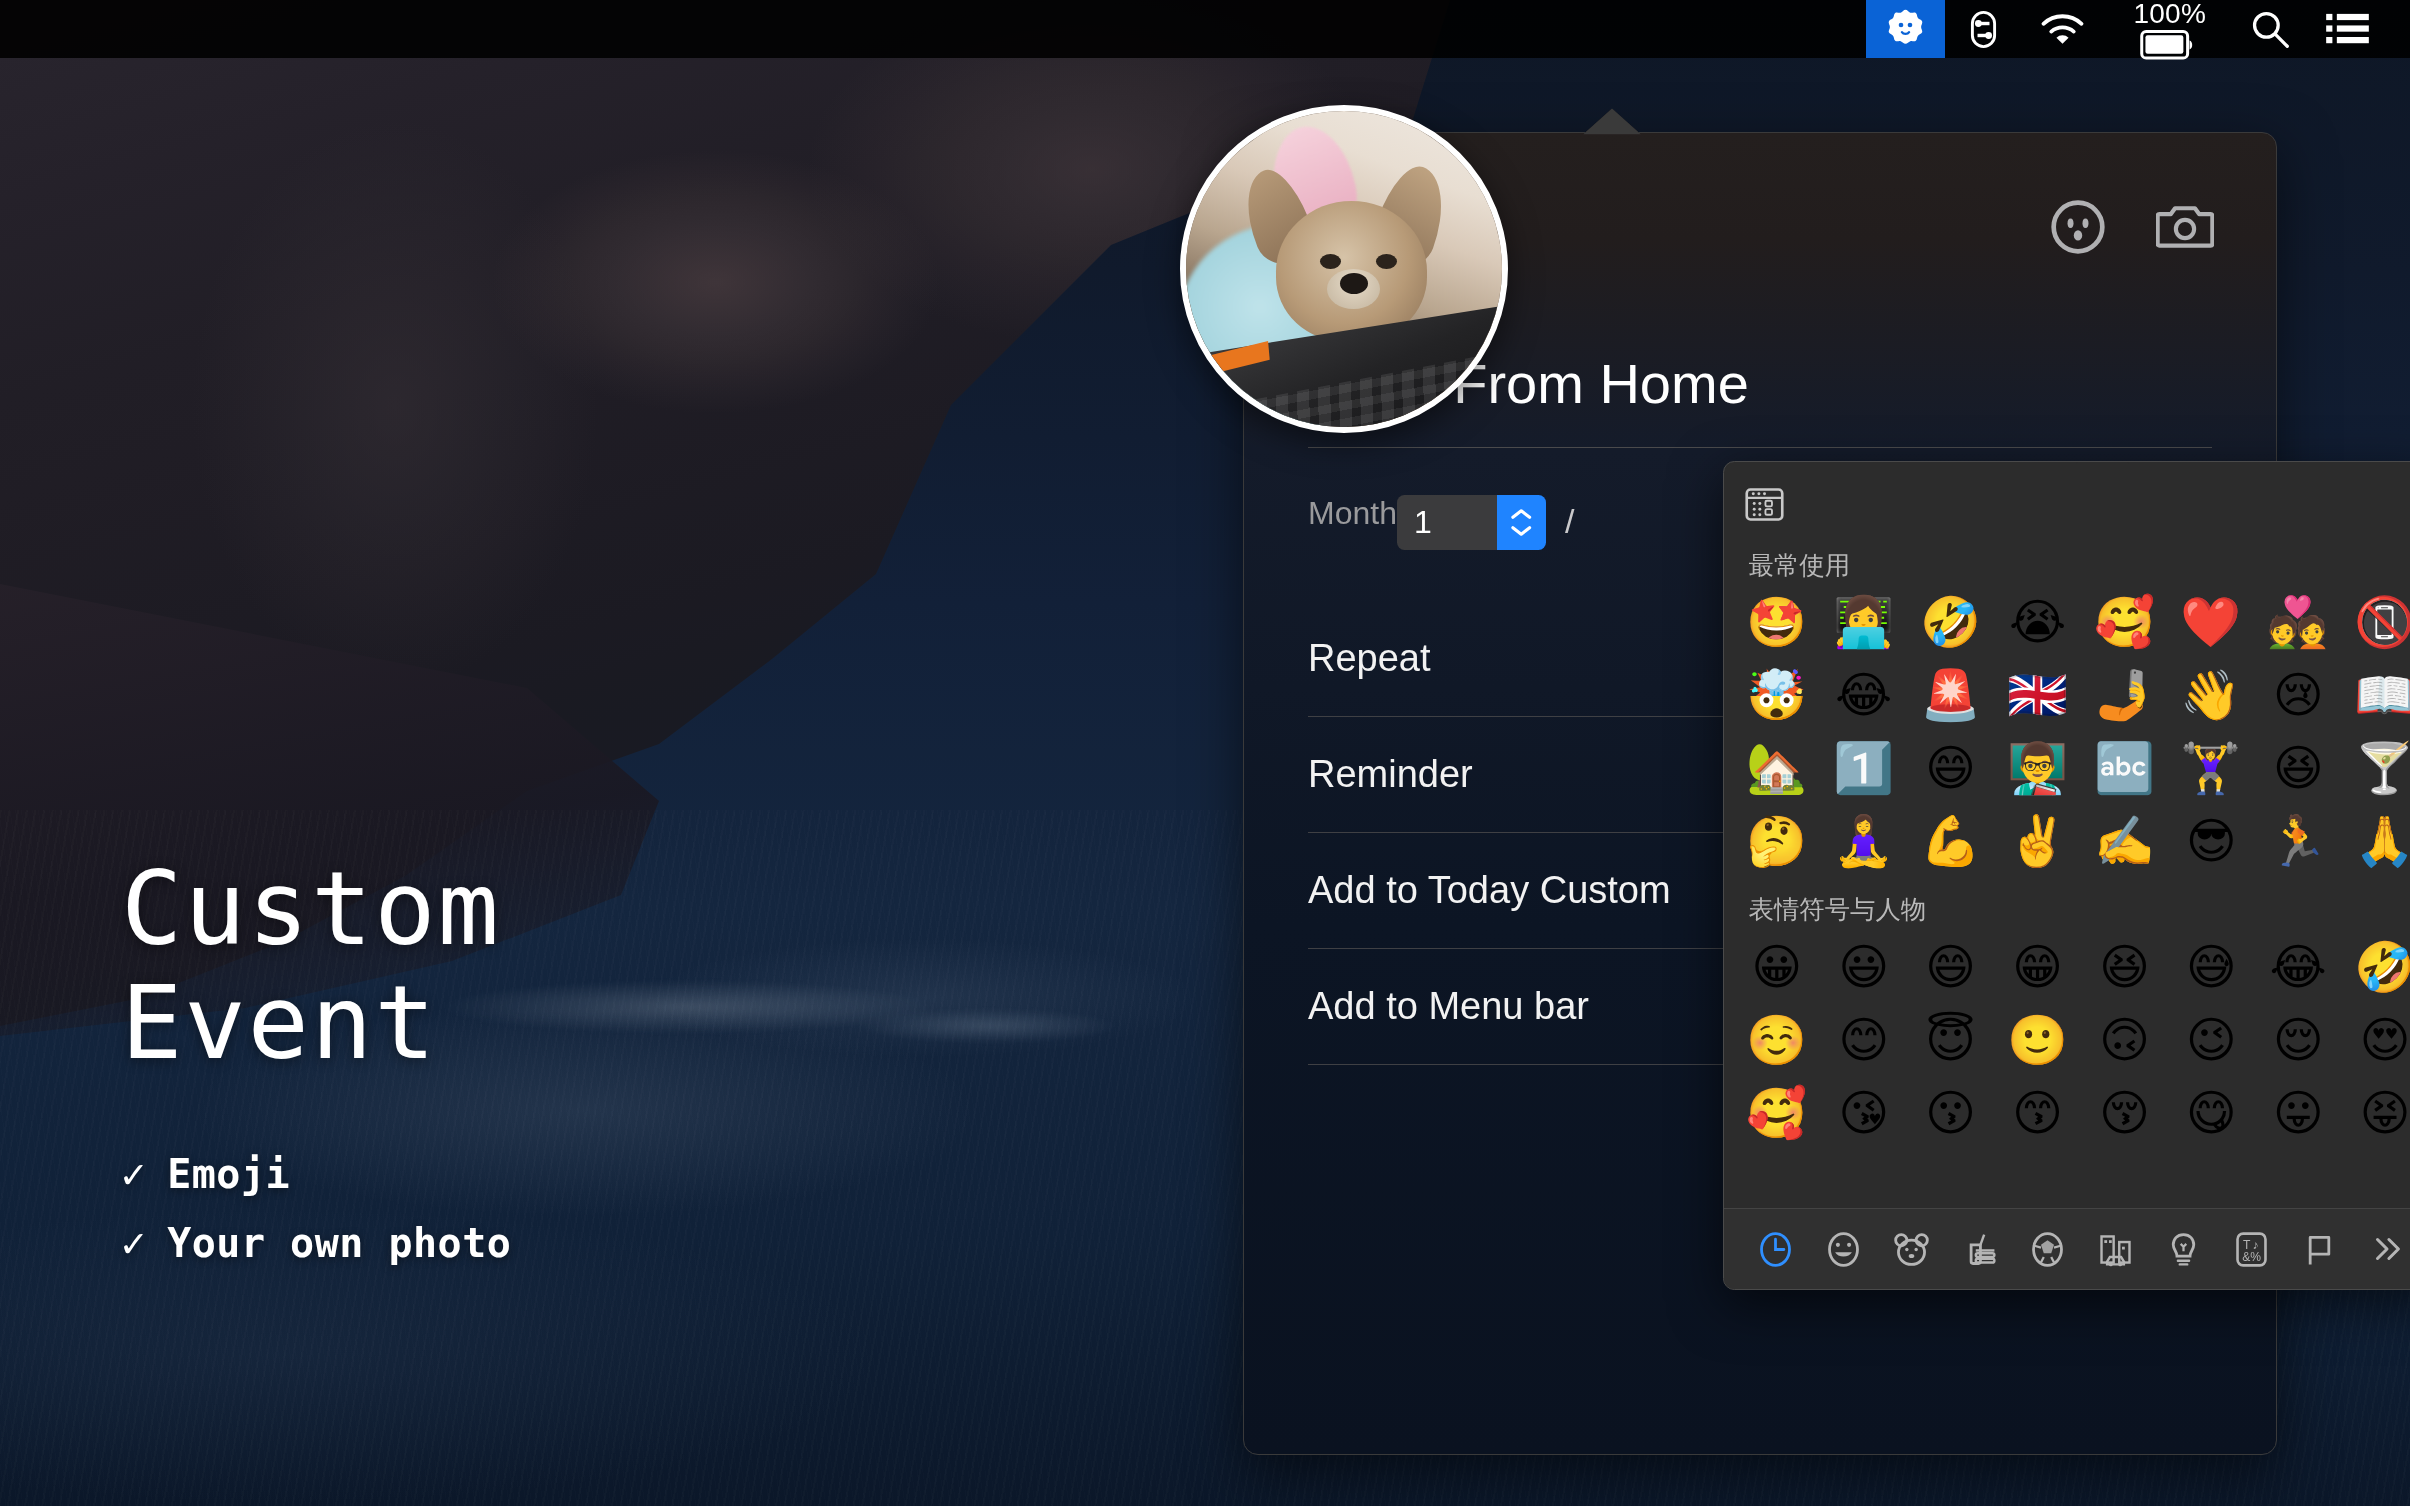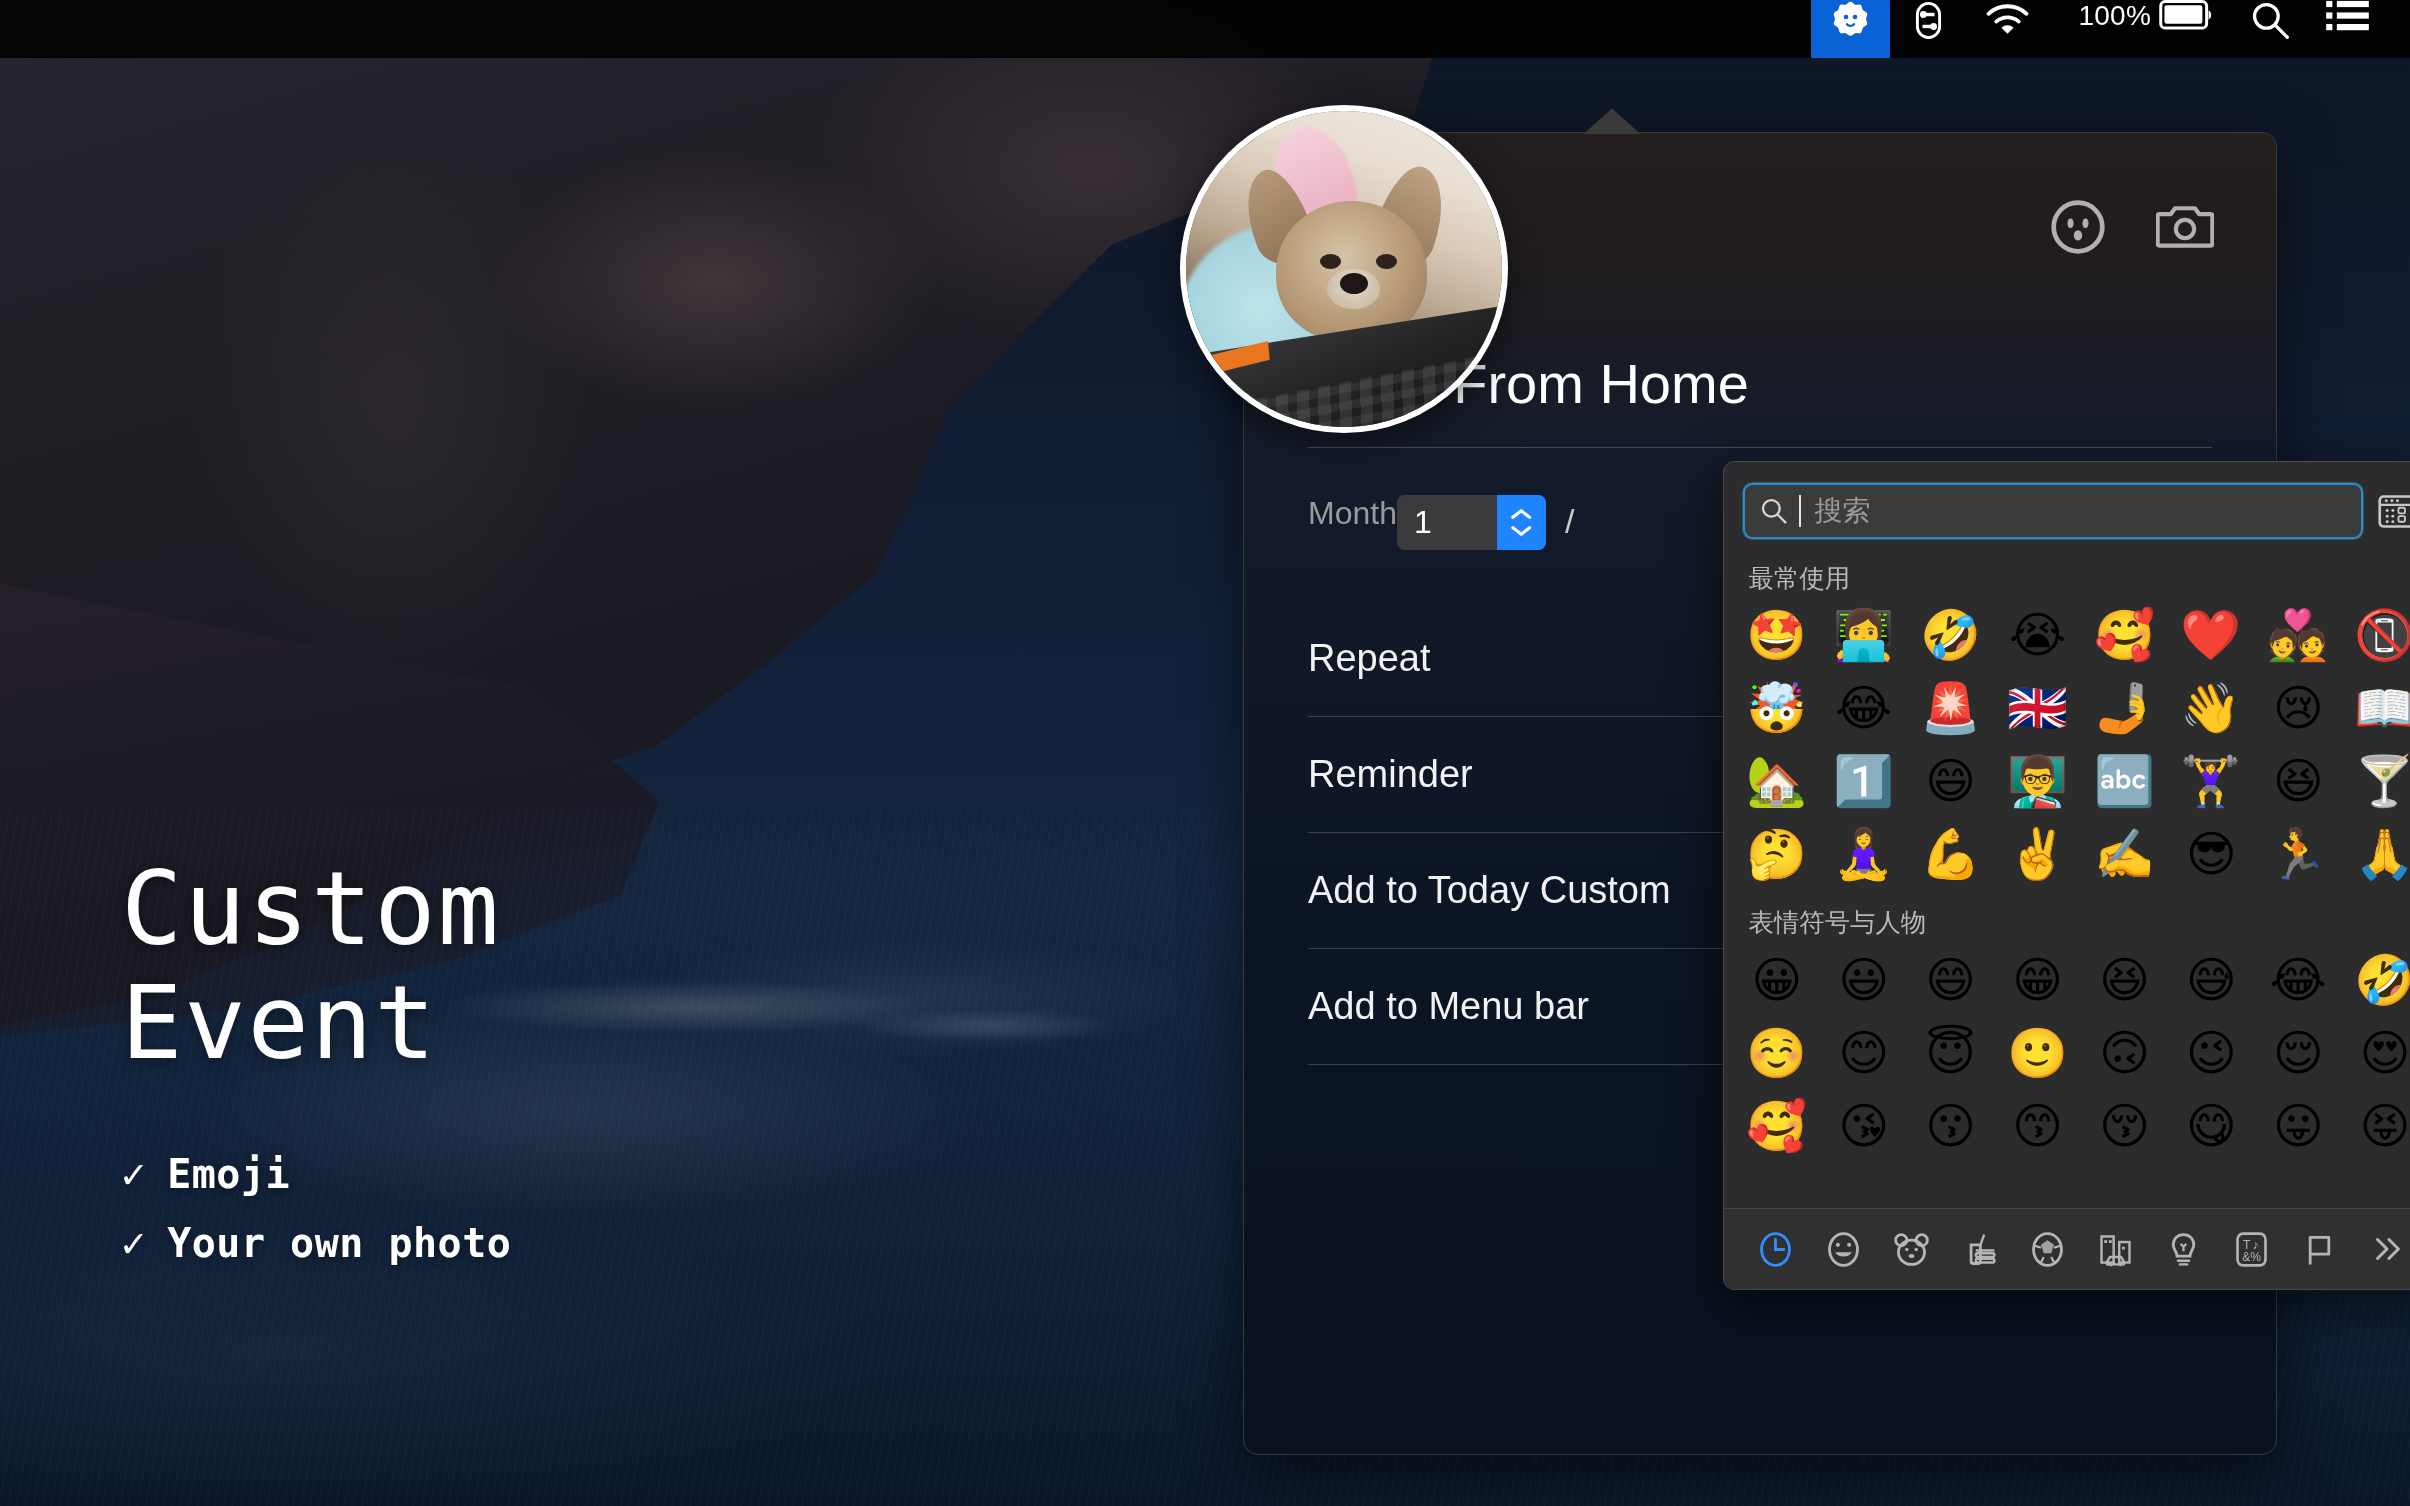--- a/index.html
+++ b/index.html
@@ -55,22 +55,22 @@
 
   
   #menubar {
     position: absolute; left: 0; top: 0; width: 100%; height: 58px;
     background: rgba(0,0,0,.88);
     display: flex; align-items: center; justify-content: flex-end;
     padding-right: 24.5px; gap: 0;
     z-index: 40;
   }
   .mb-item {
-    display: flex; justify-content: center;
-    height: 58px; padding: 0 18px; color: #fff;
+    display: flex; align-items: center; justify-content: center;
+    height: 58px; padding: 0 18px; color: #fff; flex-direction: column;
   }
   .mb-item.active { background: #0a63d6; }
   .mb-text { font-size: 28px; letter-spacing: 0.2px; font-weight: 400; padding: 0 7.5px 0 13px; }
 
   
   #promo { position: absolute; left: 121px; top: 852px; z-index: 20; }
   #promo h1 {
     font-family: "DejaVu Sans Mono", monospace;
     color: #fff; font-size: 102px; line-height: 1.12; font-weight: 400;
     letter-spacing: 1.9px;
@@ -434,28 +434,20 @@
     <div class="pc-keys"></div>
     <div class="pc-sticker"></div>
     <div class="pc-arm"></div>
   </div>
 </div>
 
 <div id="emoji-panel">
   <div id="emoji-notch"></div>
 
   <div id="emoji-search-row">
-    <div id="emoji-search">
-      <svg width="28" height="28" viewBox="0 0 32 32">
-        <circle cx="13" cy="13" r="9.5" fill="none" stroke="#d6d6d6" stroke-width="2.6"></circle>
-        <path d="M20 20l9 9" stroke="#d6d6d6" stroke-width="2.6" stroke-linecap="round"></path>
-      </svg>
-      <div class="caret"></div>
-      <div class="ph">搜索</div>
-    </div>
     <div id="cal-icon">
       <svg width="43" height="43" viewBox="0 0 46 46">
         <rect x="4" y="7" width="38" height="32" rx="4" fill="none" stroke="#c9c9c9" stroke-width="2.8"></rect>
         <path d="M4 16h38" stroke="#c9c9c9" stroke-width="2.4"></path>
         <circle cx="11" cy="11.5" r="1.6" fill="#c9c9c9"></circle>
           <circle cx="17" cy="11.5" r="1.6" fill="#c9c9c9"></circle>
           <circle cx="23" cy="11.5" r="1.6" fill="#c9c9c9"></circle>
         <g fill="#c9c9c9">
           <circle cx="12" cy="22" r="1.6"></circle>
             <circle cx="12" cy="28" r="1.6"></circle>

